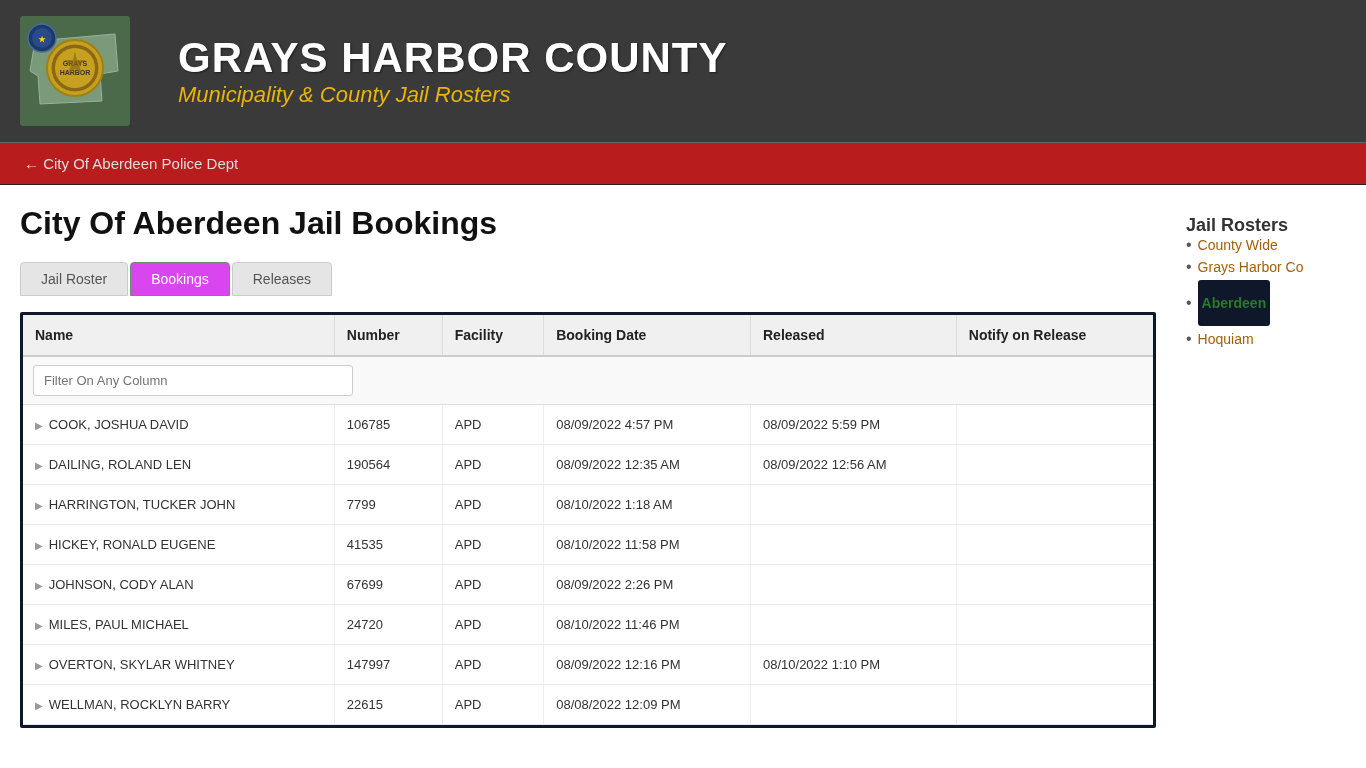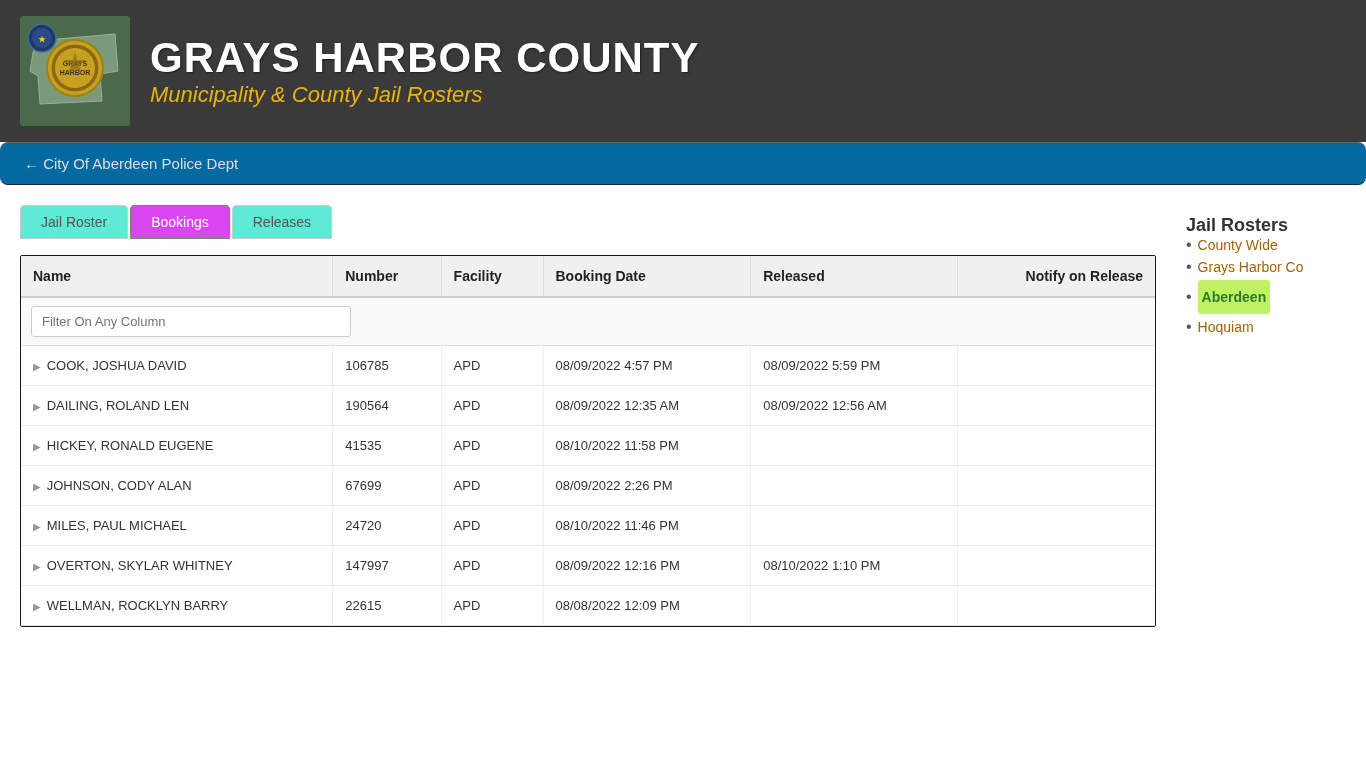--- a/index.html
+++ b/index.html
@@ -34,41 +34,41 @@
       overflow: hidden;
       position: relative;
     }
     
     .logo-badge svg {
       width: 100%;
       height: 100%;
     }
     .header-title {
       color: #fff;
+      margin-left: 28px;
     }
     .header-title h1 {
       font-size: 42px;
       font-weight: bold;
       color: #fff;
       letter-spacing: 1px;
       text-shadow: 1px 1px 2px rgba(0,0,0,0.5);
     }
     .header-title p {
       font-size: 22px;
       color: #eab308;
       font-style: italic;
     }
 
     
     .nav-bar {
-      background: #0369a1;
+      background: #b91c1c;
       padding: 0 20px;
       border-top: 1px solid #666;
       border-bottom: 1px solid #222;
-      border-radius: 8px;
     }
     .nav-bar a {
       color: #ddd;
       text-decoration: none;
       display: inline-block;
       padding: 12px 4px;
       font-size: 15px;
     }
 
     
@@ -90,56 +90,56 @@
     
     .tabs {
       display: flex;
       gap: 0;
       margin-bottom: 16px;
       border-bottom: none;
     }
     .tab {
       padding: 8px 20px;
       border: 1px solid #ccc;
-      background: #5eead4;
+      background: #e5e5e5;
       cursor: pointer;
       font-size: 14px;
       color: #555;
       border-radius: 4px 4px 0 0;
       margin-right: 2px;
     }
     .tab.active {
       background: #d946ef;
       color: #fff;
       border-color: #6b8e6b;
     }
 
     
     .table-container {
-      border: 1px solid #0f172a;
+      border: 3px solid #0f172a;
       border-radius: 2px;
       overflow: hidden;
     }
     table {
       width: 100%;
       border-collapse: collapse;
     }
     thead tr {
       background: #f0f0f0;
     }
     thead th {
       padding: 12px 12px;
       text-align: left;
       font-weight: bold;
       font-size: 14px;
       border-bottom: 2px solid #ccc;
       border-right: 1px solid #ddd;
       color: #222;
     }
-    thead th:last-child { border-right: none; text-align: right; }
+    thead th:last-child { border-right: none; }
 
     .filter-row td {
       padding: 8px 10px;
       background: #f9f9f9;
       border-bottom: 1px solid #ddd;
     }
     .filter-input {
       width: 320px;
       padding: 7px 10px;
       border: 1px solid #ccc;
@@ -196,22 +196,22 @@
       color: #555;
       font-size: 16px;
     }
     .sidebar-list a {
       color: #a16207;
       text-decoration: none;
     }
     .sidebar-list a.active {
       color: #2a7a2a;
       font-weight: bold;
-      background: #bef264;
-      padding: 9px 4px;
+      background: #0f172a;
+      padding: 15px 4px;
       border-radius: 3px;
     }
   </style>
 </head>
 <body>
 
 <header class="header">
   <div class="header-logo">
     <div class="logo-badge">
       <svg viewBox="0 0 110 110" xmlns="http://www.w3.org/2000/svg">
@@ -239,20 +239,21 @@
     <p>Municipality &amp; County Jail Rosters</p>
   </div>
 </header>
 
 <nav class="nav-bar">
   <a href="#">← City Of Aberdeen Police Dept</a>
 </nav>
 
 <div class="main-content">
   <div class="content-area">
+    <h2 class="page-title">City Of Aberdeen Jail Bookings</h2>
 
     <div class="tabs">
       <div class="tab">Jail Roster</div>
       <div class="tab active">Bookings</div>
       <div class="tab">Releases</div>
     </div>
 
     <div class="table-container">
       <table>
         <thead>
@@ -284,20 +285,30 @@
       <td></td>
     </tr>
             <tr>
       <td class="name-cell">
         <span class="row-expand">▶</span>DAILING, ROLAND LEN
       </td>
       <td>190564</td>
       <td>APD</td>
       <td>08/09/2022 12:35 AM</td>
       <td>08/09/2022 12:56 AM</td>
+      <td></td>
+    </tr>
+            <tr>
+      <td class="name-cell">
+        <span class="row-expand">▶</span>HARRINGTON, TUCKER JOHN
+      </td>
+      <td>7799</td>
+      <td>APD</td>
+      <td>08/10/2022 1:18 AM</td>
+      <td></td>
       <td></td>
     </tr>
             <tr>
       <td class="name-cell">
         <span class="row-expand">▶</span>HICKEY, RONALD EUGENE
       </td>
       <td>41535</td>
       <td>APD</td>
       <td>08/10/2022 11:58 PM</td>
       <td></td>

